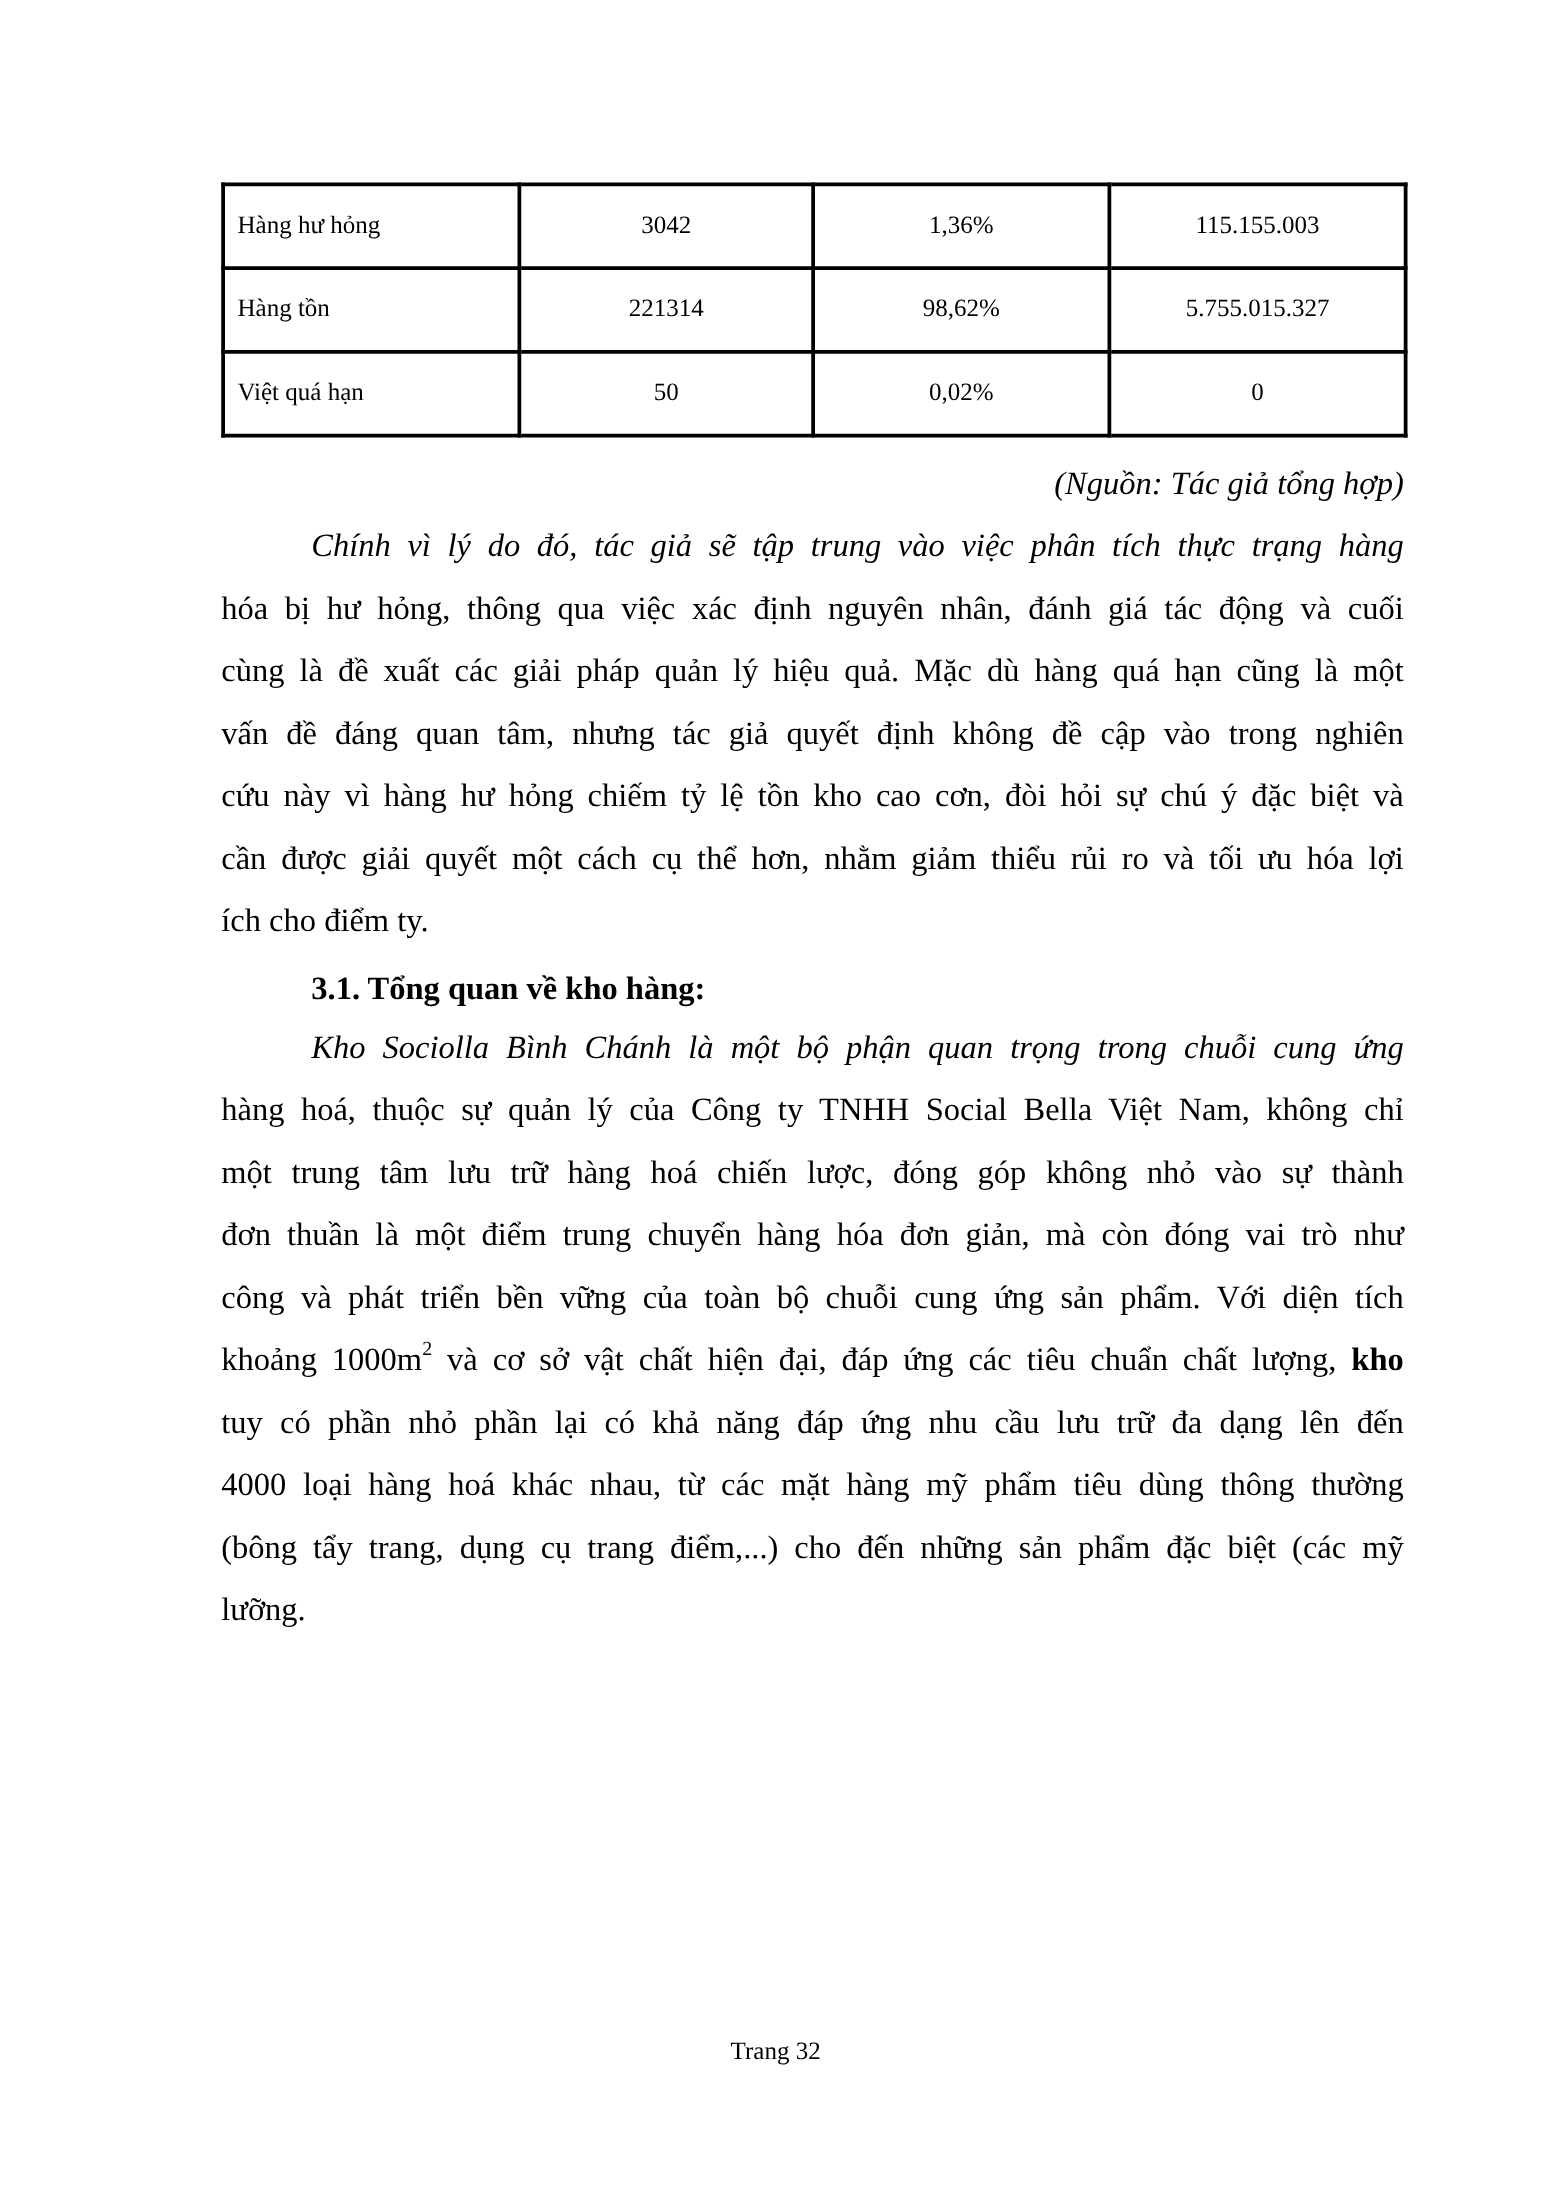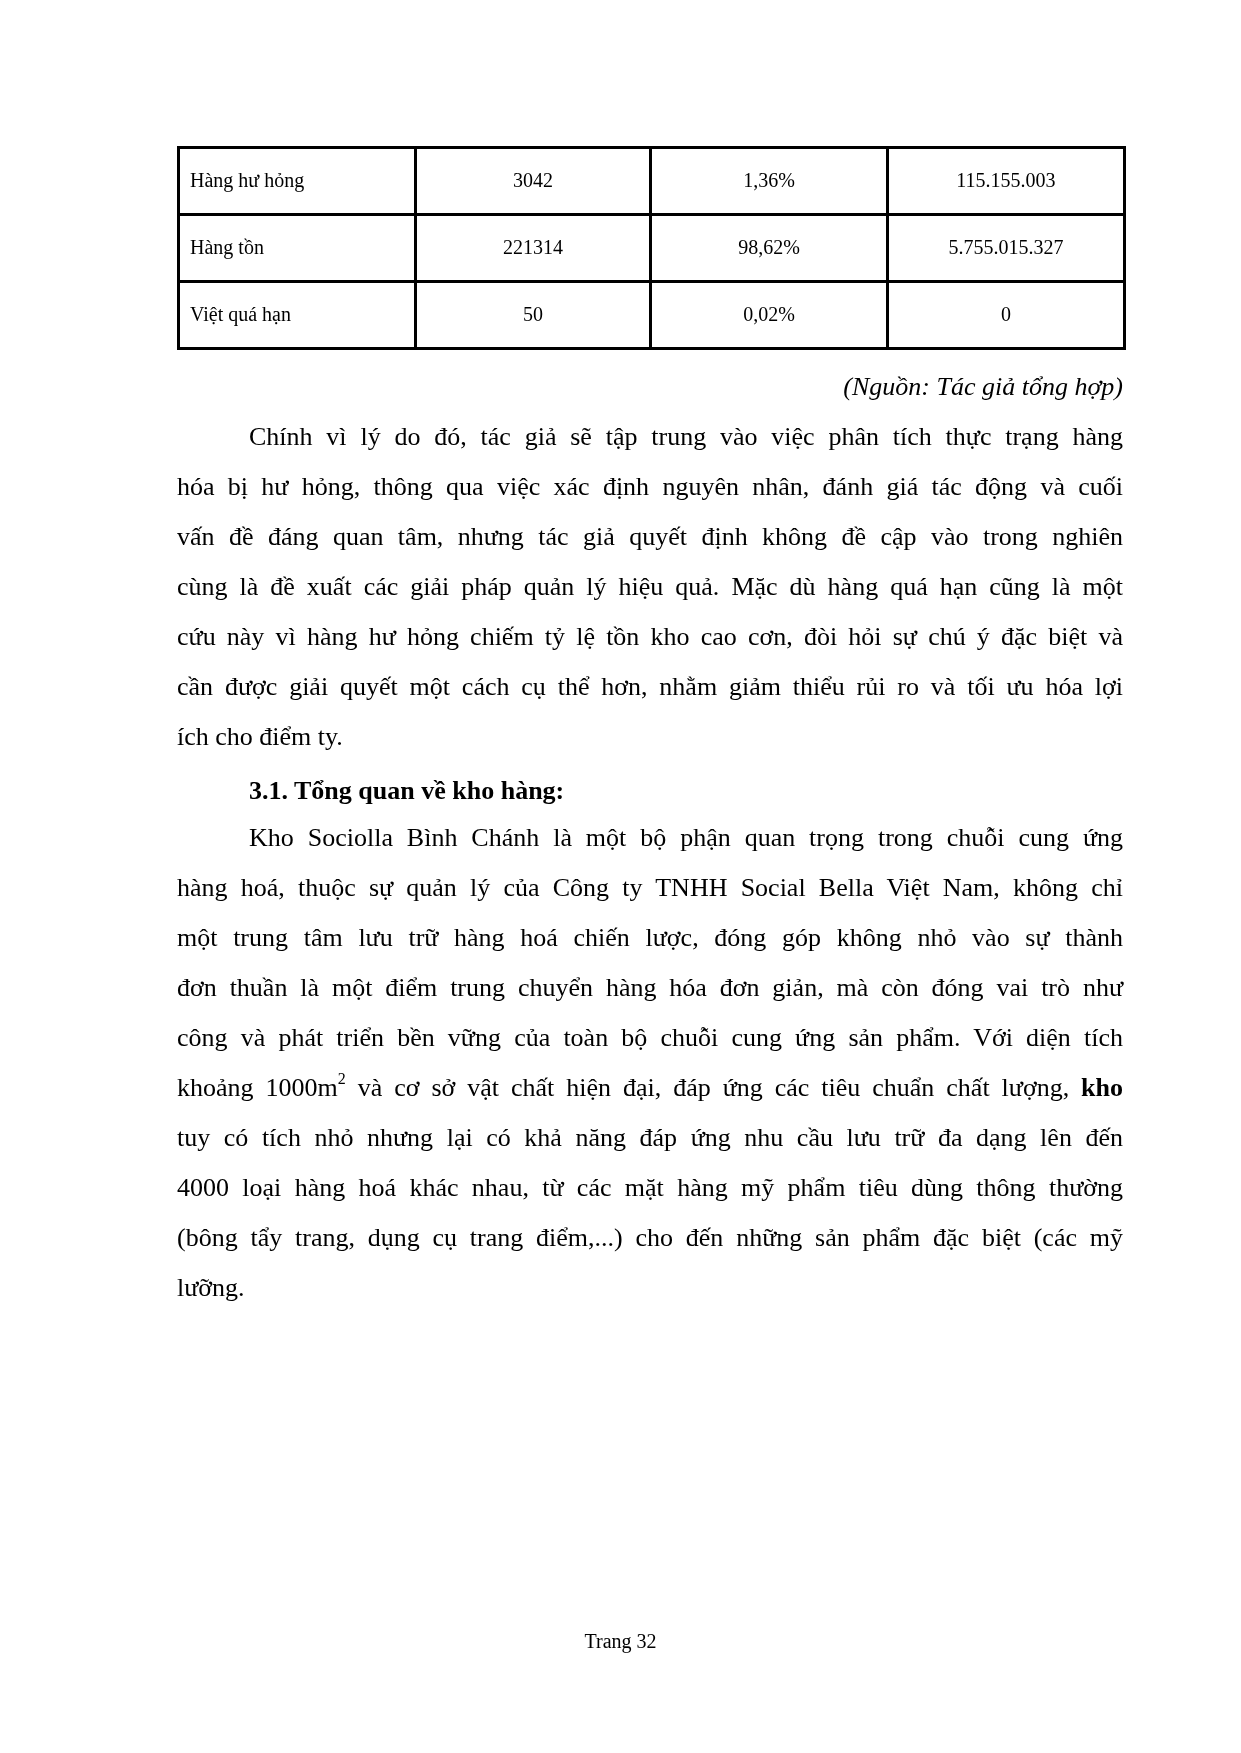--- a/index.html
+++ b/index.html
@@ -77,21 +77,21 @@
     .line {
       display: block;
       text-align: justify;
       text-align-last: justify;
       height: 50px;
       white-space: nowrap;
     }
     .line.last {
       text-align-last: left;
     }
-    .line.first { padding-left: 72px; }
+    .line.first { padding-left: 72px; font-style: italic; }
     sup { font-size: 16px; line-height: 0; position: relative; top: -2px; }
 
     .page-number {
       position: absolute;
       left: 0;
       width: 1241px;
       top: 1626px;
       text-align: center;
       font-size: 20px;
       line-height: 30px;
@@ -129,37 +129,37 @@
         <td class="num">0</td>
       </tr>
     </tbody>
   </table>
 
   <div class="source">(Nguồn: Tác giả tổng hợp)</div>
 
   <div class="body-text para1">
     <span class="line first">Chính vì lý do đó, tác giả sẽ tập trung vào việc phân tích thực trạng hàng</span>
     <span class="line">hóa bị hư hỏng, thông qua việc xác định nguyên nhân, đánh giá tác động và cuối</span>
+    <span class="line">cùng là đề xuất các giải pháp quản lý hiệu quả. Mặc dù hàng quá hạn cũng là một</span>
     <span class="line">vấn đề đáng quan tâm, nhưng tác giả quyết định không đề cập vào trong nghiên</span>
-    <span class="line">cùng là đề xuất các giải pháp quản lý hiệu quả. Mặc dù hàng quá hạn cũng là một</span>
     <span class="line">cứu này vì hàng hư hỏng chiếm tỷ lệ tồn kho cao cơn, đòi hỏi sự chú ý đặc biệt và</span>
     <span class="line">cần được giải quyết một cách cụ thể hơn, nhằm giảm thiểu rủi ro và tối ưu hóa lợi</span>
     <span class="line last">ích cho điểm ty.</span>
   </div>
 
   <div class="heading">3.1. Tổng quan về kho hàng:</div>
 
   <div class="body-text para2">
     <span class="line first">Kho Sociolla Bình Chánh là một bộ phận quan trọng trong chuỗi cung ứng</span>
     <span class="line">hàng hoá, thuộc sự quản lý của Công ty TNHH Social Bella Việt Nam, không chỉ</span>
     <span class="line">một trung tâm lưu trữ hàng hoá chiến lược, đóng góp không nhỏ vào sự thành</span>
     <span class="line">đơn thuần là một điểm trung chuyển hàng hóa đơn giản, mà còn đóng vai trò như</span>
     <span class="line">công và phát triển bền vững của toàn bộ chuỗi cung ứng sản phẩm. Với diện tích</span>
     <span class="line"><span>khoảng 1000m</span><sup>2</sup><span> và cơ sở vật chất hiện đại, đáp ứng các tiêu chuẩn chất lượng, </span><b>kho</b></span>
-    <span class="line">tuy có tích nhỏ nhưng lại có khả năng đáp ứng nhu cầu lưu trữ đa dạng lên đến</span>
+    <span class="line">tuy có phần nhỏ phần lại có khả năng đáp ứng nhu cầu lưu trữ đa dạng lên đến</span>
     <span class="line">4000 loại hàng hoá khác nhau, từ các mặt hàng mỹ phẩm tiêu dùng thông thường</span>
     <span class="line">(bông tẩy trang, dụng cụ trang điểm,...) cho đến những sản phẩm đặc biệt (các mỹ</span>
     <span class="line last">lưỡng.</span>
   </div>
 
   <div class="page-number">Trang 32</div>
 
 </div>
 
 </body></html>

